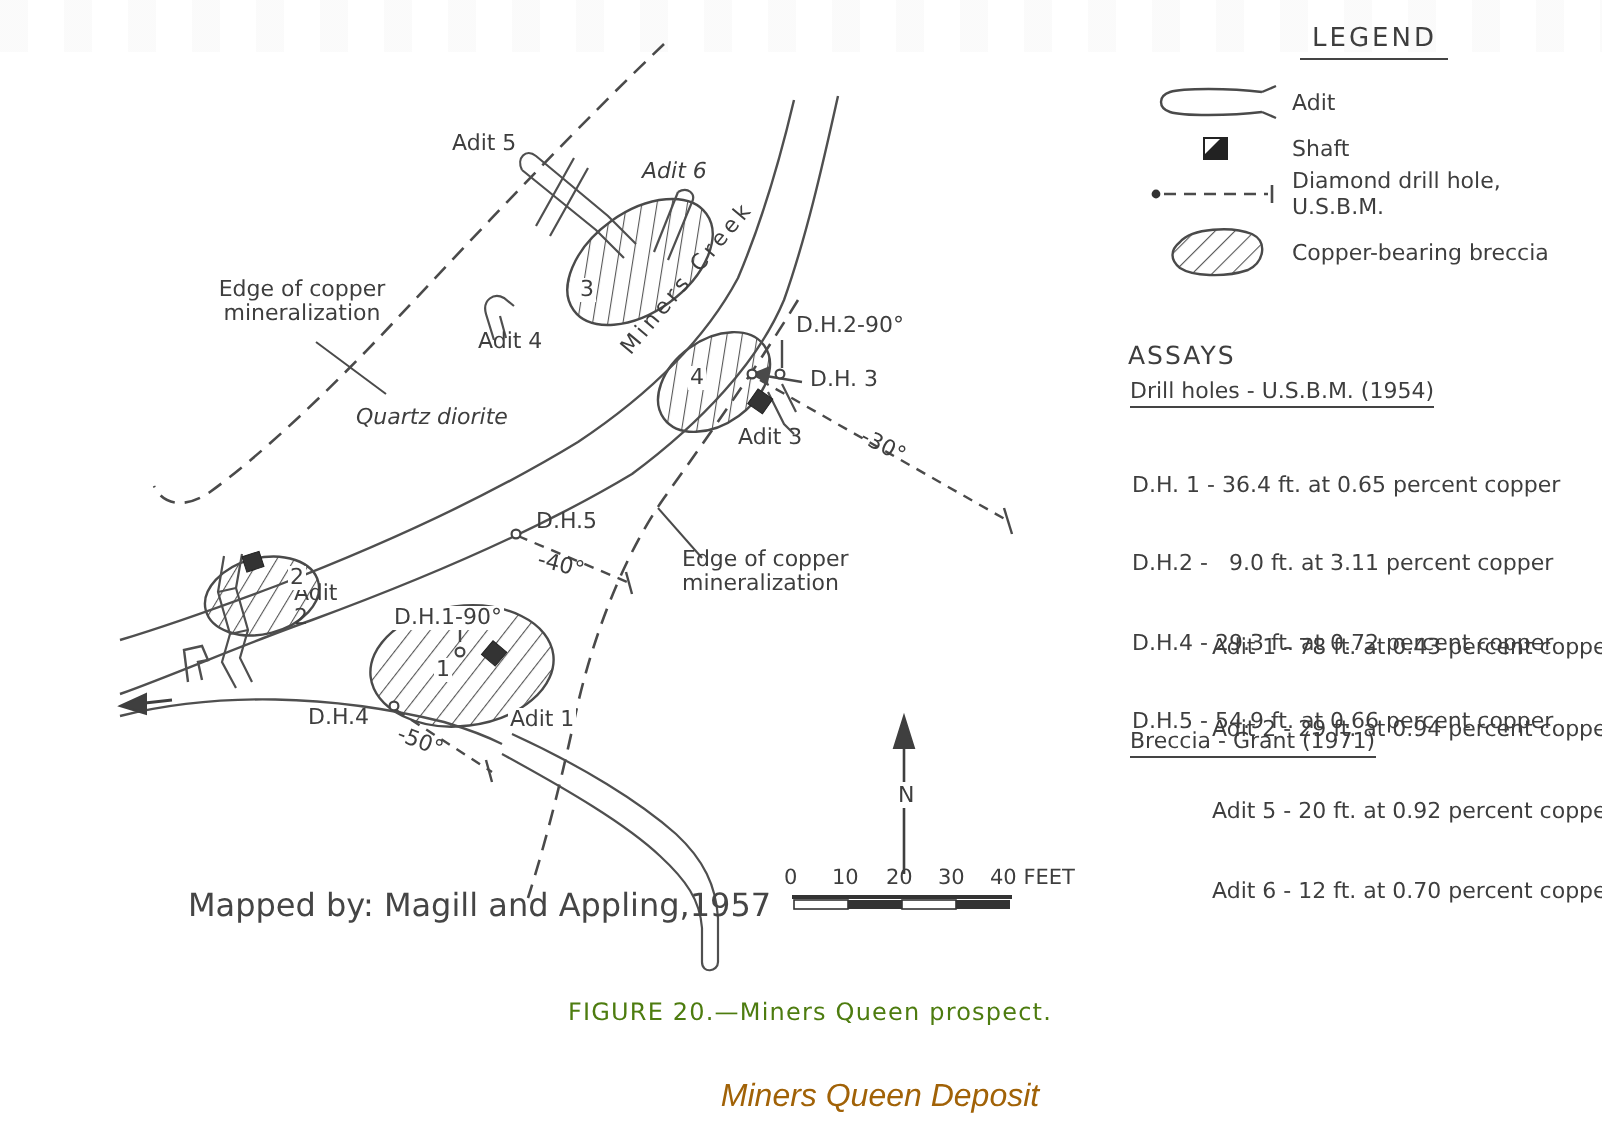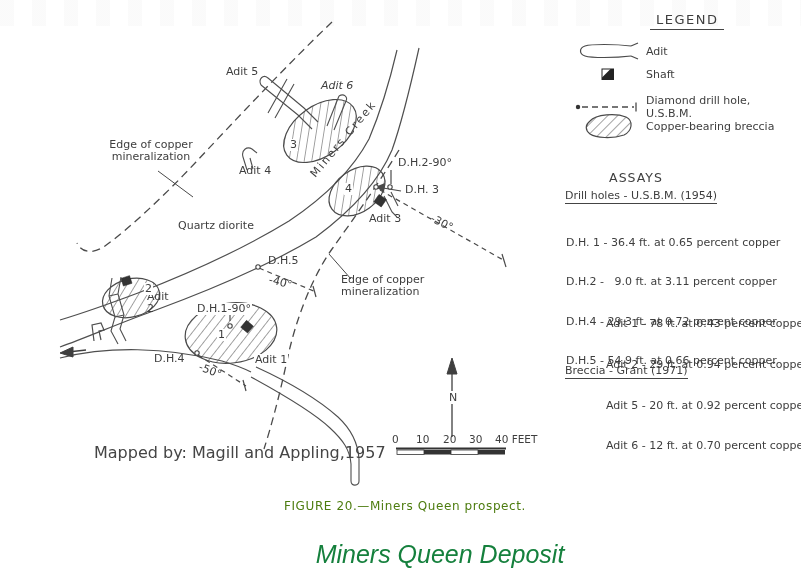--- a/index.html
+++ b/index.html
@@ -15,33 +15,33 @@
   .wrap{white-space:normal;}
   .chip{background:#fff;padding:0 1px;}
   .rot{transform-origin:0 50%;}
   svg{display:block;}
   
   .legend-title{position:absolute;left:650px;top:12px;font-size:13px;letter-spacing:1.5px;
     border-bottom:1.4px solid #444;padding:0 6px 2px 6px;}
   .legend-row{position:absolute;left:570px;width:228px;display:flex;align-items:center;}
   .legend-icon-cell{width:76px;display:flex;justify-content:center;align-items:center;flex:none;}
   .legend-label{font-size:11px;color:#3e3e3e;}
-  .assays-title{position:absolute;left:550px;top:170px;width:172px;text-align:center;
+  .assays-title{position:absolute;left:564px;top:170px;width:172px;text-align:left;
     font-size:12.5px;letter-spacing:1px;}
   .assay-head{position:absolute;left:565px;font-size:11px;border-bottom:1.2px solid #444;
     padding-bottom:1px;white-space:pre;}
   .assay-rows{position:absolute;left:566px;font-size:11px;white-space:pre;}
   .assay-rows div{white-space:pre;}
   .dh-rows div{line-height:13.4px;}
   .adit-rows div{line-height:14.8px;margin-left:40px;}
   .br-rows div{line-height:13.4px;}
   .fig-caption{position:absolute;left:250px;top:499px;width:310px;text-align:center;
     font-size:12px;letter-spacing:.6px;color:#4d7c0f;}
   .page-title{position:absolute;left:270px;top:540px;width:340px;text-align:center;
-    font-family:"Liberation Sans",sans-serif;font-style:italic;font-size:25px;color:#15803d;}
+    font-family:"Liberation Sans",sans-serif;font-style:italic;font-size:16px;color:#a16207;}
   .scale-lbl{position:absolute;top:433px;font-size:10.5px;color:#3e3e3e;white-space:nowrap;}
   .north-n{position:absolute;left:446px;top:391px;font-size:11px;background:#fff;padding:0 3px;}
   .credit{position:absolute;left:94px;top:443px;font-size:16px;color:#454545;}
 </style>
 </head>
 <body>
 
 <div id="page">
   <div id="scan-noise"></div>
 
@@ -133,21 +133,21 @@
       <rect x="424" y="450" width="27" height="4.5" fill="#333"></rect>
       <rect x="451" y="450" width="27" height="4.5" fill="#fff" stroke="#333" stroke-width="0.8"></rect>
       <rect x="478" y="450" width="27" height="4.5" fill="#333"></rect>
     </g>
   </svg>
 
   <div class="maplbl" style="left:226px;top:66px;">Adit 5</div>
   <div class="maplbl" style="left:321px;top:80px;font-style:italic;">Adit 6</div>
   <div class="maplbl wrap" style="left:102px;top:139px;width:98px;text-align:center;">Edge of copper mineralization</div>
   <div class="maplbl" style="left:239px;top:165px;">Adit 4</div>
-  <div class="maplbl" style="left:178px;top:220px;">Quartz diorite</div>
+  <div class="maplbl" style="left:178px;top:203px;font-style:italic;">Quartz diorite</div>
   <div class="maplbl rot" style="left:313px;top:170px;transform:rotate(-50deg);letter-spacing:2px;">Miners Creek</div>
   <div class="maplbl chip" style="left:397px;top:157px;">D.H.2-90°</div>
   <div class="maplbl chip" style="left:404px;top:184px;">D.H. 3</div>
   <div class="maplbl" style="left:369px;top:213px;">Adit 3</div>
   <div class="maplbl rot" style="left:431px;top:212px;transform:rotate(27deg);">-30°</div>
   <div class="maplbl" style="left:268px;top:255px;">D.H.5</div>
   <div class="maplbl rot" style="left:269px;top:274px;transform:rotate(14deg);">-40°</div>
   <div class="maplbl wrap" style="left:341px;top:274px;width:104px;">Edge of copper mineralization</div>
   <div class="maplbl wrap" style="left:147px;top:291px;width:30px;">Adit 2</div>
   <div class="maplbl chip" style="left:196px;top:303px;">D.H.1-90°</div>
@@ -183,21 +183,21 @@
     <span class="legend-icon-cell">
       <svg width="14" height="13" viewBox="0 0 14 13">
         <rect x="1" y="1" width="11.5" height="10.5" fill="#222"></rect>
         <polygon points="1,1 9.5,1 1,9.5" fill="#fff"></polygon>
         <rect x="1" y="1" width="11.5" height="10.5" fill="none" stroke="#222" stroke-width="1"></rect>
       </svg>
     </span>
     <span class="legend-label">Shaft</span>
   </div>
 
-  <div class="legend-row" style="top:94px;justify-content:space-between;">
+  <div class="legend-row" style="top:84px;justify-content:space-between;">
     <span class="legend-icon-cell">
       <svg width="68" height="12" viewBox="0 0 68 12">
         <circle cx="4" cy="6" r="2.2" fill="#333"></circle>
         <line x1="8" y1="6" x2="60" y2="6" stroke="#4a4a4a" stroke-width="1.3" stroke-dasharray="6,4"></line>
         <line x1="62" y1="1.5" x2="62" y2="10.5" stroke="#4a4a4a" stroke-width="1.3"></line>
       </svg>
     </span>
     <span class="legend-label">Diamond drill hole, U.S.B.M.</span>
   </div>
 

